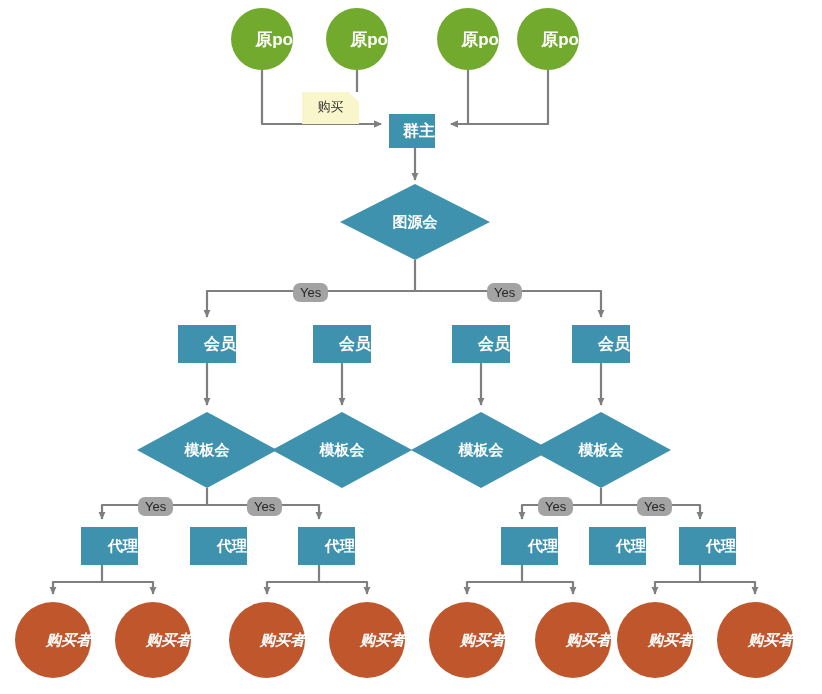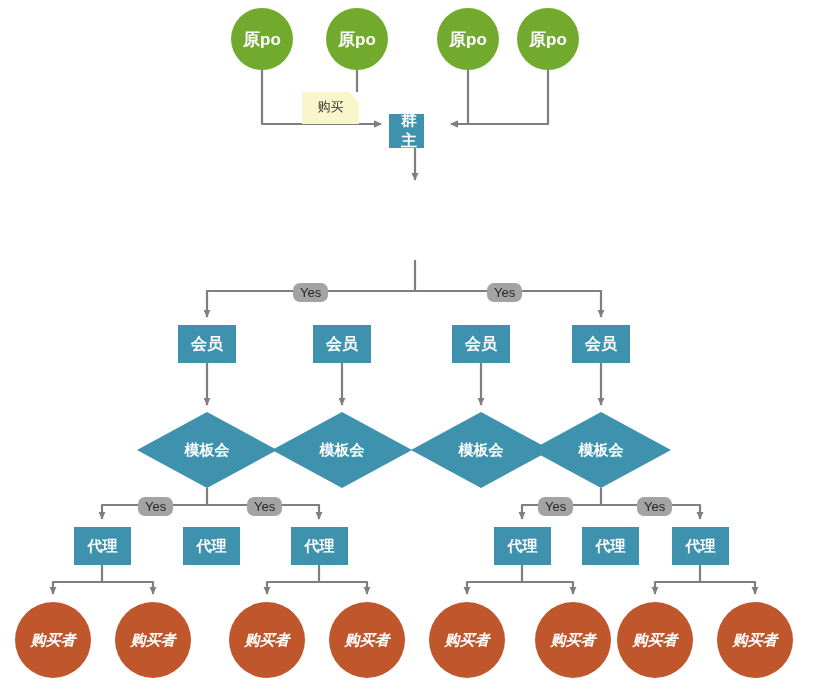--- a/index.html
+++ b/index.html
@@ -7,21 +7,21 @@
     width:822px;height:694px;
     background:#ffffff;
     font-family:"Liberation Sans","DejaVu Sans",sans-serif;
     overflow:hidden;
   }
   #stage{position:relative;width:822px;height:694px;}
   #edges{position:absolute;left:0;top:0;width:822px;height:694px;}
 
   .node{
     position:absolute;
-    display:flex;align-items:center;justify-content:center;
+    display:flex;align-items:center;justify-content:flex-end;
     color:#ffffff;
     font-weight:bold;
     box-sizing:border-box;
     user-select:none;
   }
   .node.circle-green{
     background:#72AA2E;
     border-radius:50%;
     font-size:17px;
     letter-spacing:0px;
@@ -29,21 +29,21 @@
   .node.circle-orange{
     background:#C0562B;
     border-radius:50%;
     font-size:15px;
     font-style:italic;
   }
   .node.rect-blue{
     background:#3E92AD;
     font-size:16px;
   }
-  .node.rect-blue.small{font-size:15px;}
+  .node.rect-blue.small{font-size:15px;margin-left:7px;}
 
   .diamond{
     position:absolute;
   }
   .diamond .dshape{
     position:absolute;left:0;top:0;width:100%;height:100%;
     background:#3E92AD;
     -webkit-clip-path:polygon(50% 0,100% 50%,50% 100%,0 50%);
     clip-path:polygon(50% 0,100% 50%,50% 100%,0 50%);
   }
@@ -150,24 +150,28 @@
   </div>
   <div class="node circle-green" style="left:517px;top:8px;width:62px;height:62px;">
     <span>原po</span>
   </div>
 
   <div class="note" style="left:302px;top:92px;width:57px;height:32px;">
     <span class="fold"></span>
     <span>购买</span>
   </div>
 
-  <div class="node rect-blue" style="left:389px;top:114px;width:35px;height:34px;padding-left:12px;">
+  <div class="node rect-blue" style="left:389px;top:114px;width:46px;height:34px;padding-left:12px;">
     <span>群主</span>
   </div>
 
+  <div class="diamond" style="left:340px;top:184px;width:150px;height:76px;">
+    <span class="dshape"></span>
+    <span class="dlabel">图源会</span>
+  </div>
 
   <div class="edge-label" style="left:293px;top:283px;">
     <span>Yes</span>
   </div>
   <div class="edge-label" style="left:487px;top:283px;">
     <span>Yes</span>
   </div>
 
   <div class="node rect-blue" style="left:178px;top:325px;width:58px;height:38px;">
     <span>会员</span>

